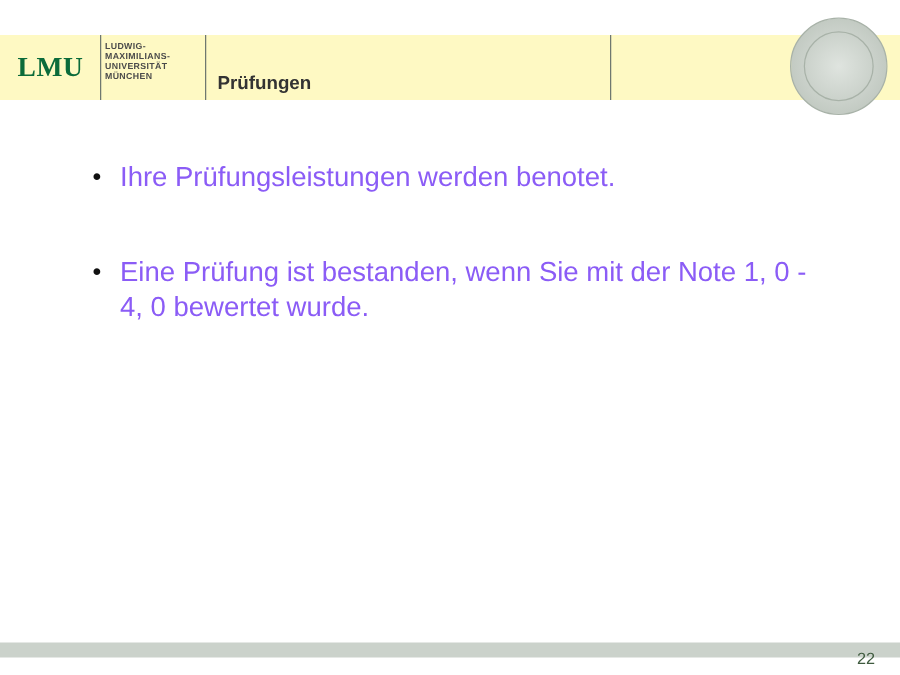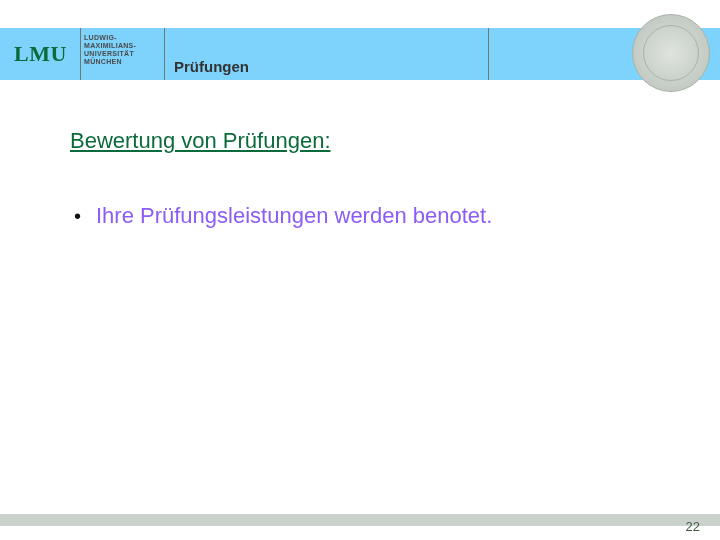--- a/index.html
+++ b/index.html
@@ -1,20 +1,20 @@
 <!DOCTYPE html>
 <html><head>
 <meta charset="utf-8">
 <style>
   * { margin: 0; padding: 0; box-sizing: border-box; }
   html, body { width: 720px; height: 540px; font-family: Arial, Helvetica, sans-serif; background: #fff; }
   .slide { position: relative; width: 720px; height: 540px; background: #fff; overflow: hidden; }
 
   
-  .header-band { position: absolute; top: 28px; left: 0; width: 720px; height: 52px; background: #7dd3fc; }
+  .header-band { position: absolute; top: 28px; left: 0; width: 720px; height: 52px; background: #fef9c3; }
   .logo-box { position: absolute; left: 14px; top: 6px; width: 62px; height: 40px; display: flex; align-items: center; }
   .logo-lmu { font-family: Georgia, 'Times New Roman', serif; font-weight: 700; color: #0b6b3a; font-size: 22px; letter-spacing: 0.5px; }
   .logo-subtext { position: absolute; left: 84px; top: 6px; font-size: 7px; line-height: 8px; color: #4a4a4a; font-weight: 700; letter-spacing: 0.3px; }
   .vdiv { position: absolute; top: 0; width: 1px; height: 52px; background: #6f786f; }
   .vdiv1 { left: 80px; }
   .vdiv2 { left: 164px; }
   .vdiv3 { left: 488px; }
   .header-title { position: absolute; left: 174px; top: 30px; font-size: 15px; color: #333; font-weight: bold; }
   .seal { position: absolute; right: 10px; top: -14px; width: 78px; height: 78px; border-radius: 50%; background: radial-gradient(circle at 50% 50%, #dfe4df 0%, #c9d0c9 55%, #b7c0b7 100%); border: 1px solid #a8b2a8; }
   .seal::after { content: ""; position: absolute; inset: 10px; border-radius: 50%; border: 1px solid #a8b2a8; }
@@ -46,22 +46,22 @@
       <div>MÜNCHEN</div>
     </div>
     <div class="vdiv vdiv1"></div>
     <div class="vdiv vdiv2"></div>
     <div class="vdiv vdiv3"></div>
     <div class="header-title">Prüfungen</div>
     <div class="seal"></div>
   </div>
 
   <div class="content">
-    <div class="title">Bewertung von Prüfungen:</div>
     <ul class="bullets">
       <li>Ihre Prüfungsleistungen werden benotet.</li>
+      <li>Eine Prüfung ist bestanden, wenn Sie mit der Note 1, 0 - 4, 0 bewertet wurde.</li>
     </ul>
   </div>
 
   <div class="footer-bar"></div>
   <div class="page-num">22</div>
 
 </div>
 
 </body></html>

